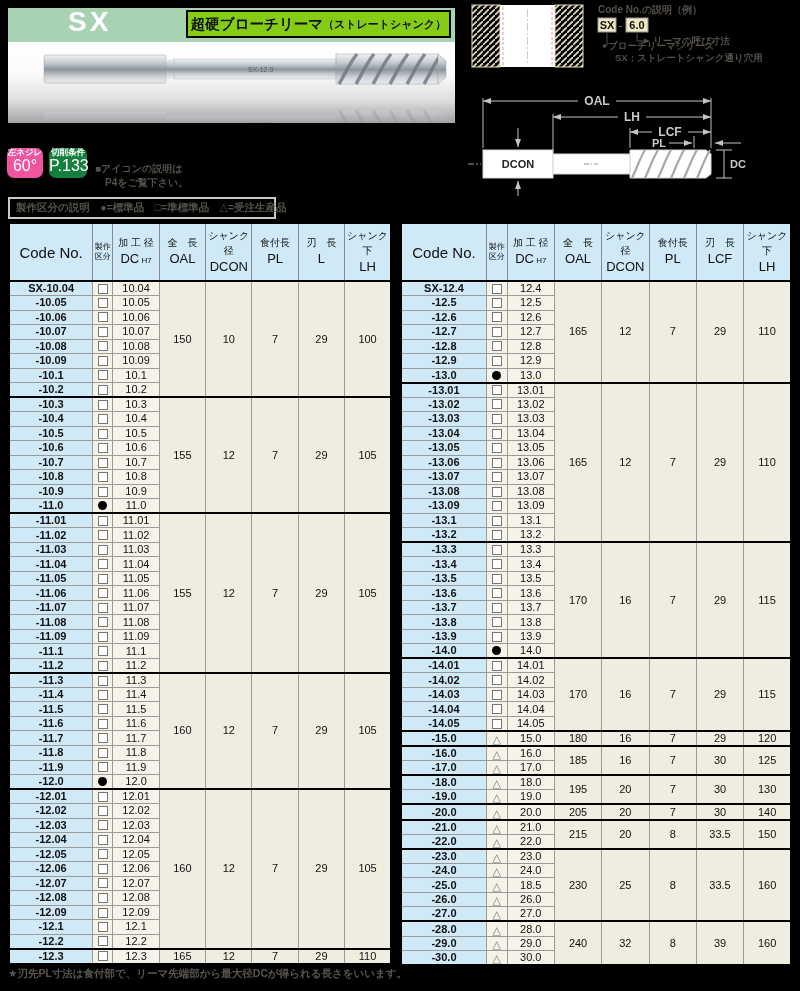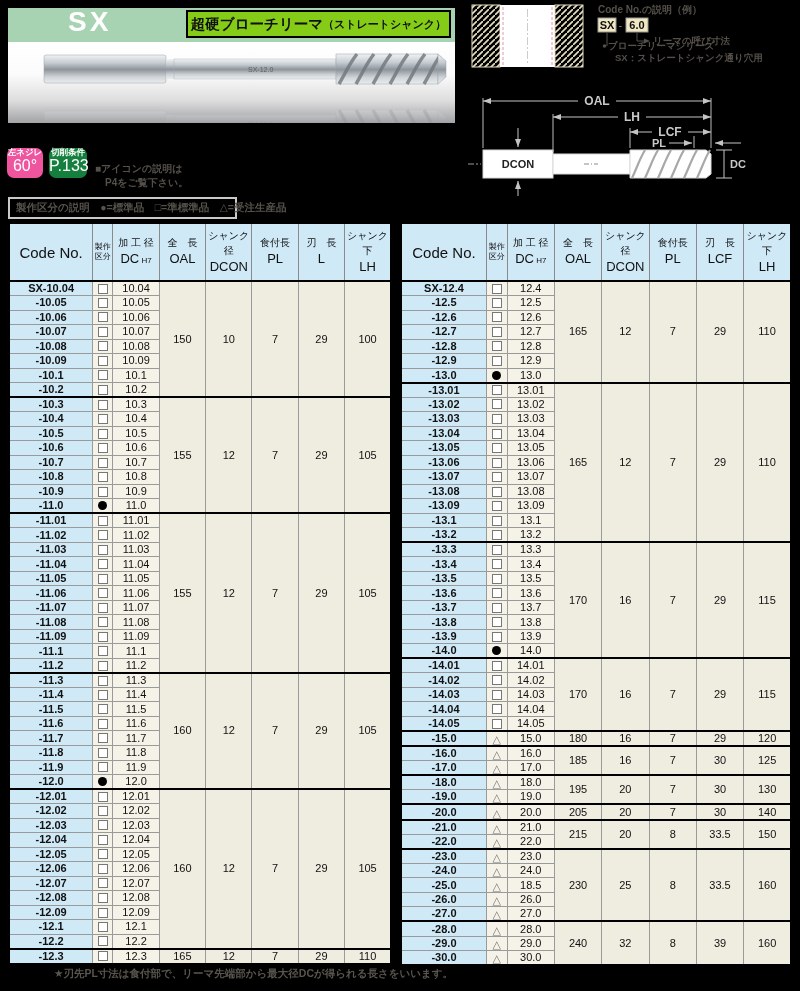--- a/index.html
+++ b/index.html
@@ -22,21 +22,21 @@
   .badge{position:absolute;top:148px;height:30px;border-radius:7px;color:#fff;text-align:center;
          display:flex;flex-direction:column;justify-content:flex-start;line-height:1.1;}
   #badge-pink{left:7px;width:36px;background:#ef549e;}
   #badge-blue{left:49px;width:38px;background:#15803d;}
   .badge .b1{font-size:8.5px;font-weight:bold;}
   .badge .b2{font-size:16px;font-weight:normal;}
   #icon-note{position:absolute;left:95px;top:162px;color:#55504a;font-size:10px;font-weight:bold;line-height:1.35;}
   #icon-note .in2{padding-left:10px;}
 
   
-  #legend-box{position:absolute;left:8px;top:197px;width:229px;height:22px;border:2px solid #c9c9c9;
+  #legend-box{position:absolute;left:8px;top:197px;width:268px;height:22px;border:2px solid #c9c9c9;
               color:#56524b;font-size:10.5px;font-weight:bold;display:flex;align-items:center;
               padding-left:6px;box-sizing:border-box;white-space:nowrap;}
 
   
   #xsection{position:absolute;left:471px;top:3px;}
   #code-example{position:absolute;left:592px;top:0px;}
   #dim-drawing{position:absolute;left:466px;top:84px;}
 
   
   .mount{position:absolute;top:222px;}
@@ -60,21 +60,21 @@
   td.td-dc{background:#f5f2e7;}
   td.td-mark{background:#f5f2e7;}
   td.td-val{background:#efece0;font-size:11.5px;}
   tr.group-start td{border-top:2px solid #000;}
   .mk{display:inline-block;vertical-align:middle;}
   .mk-sq{width:8px;height:8px;border:1px solid #777;background:#fff;margin-bottom:1px;}
   .mk-ci{width:9px;height:9px;border-radius:50%;background:#000;margin-bottom:1px;}
   .mk-tr{color:#777;font-size:11px;line-height:12px;}
 
   
-  #footnote{position:absolute;left:8px;top:967px;color:#5a564e;font-size:10.5px;font-weight:bold;margin-left:46px;}
+  #footnote{position:absolute;left:8px;top:967px;color:#5a564e;font-size:10.5px;font-weight:bold;}
 </style>
 </head>
 <body>
 
 <div id="page">
 
   <div id="header-band"></div>
   <div id="series-code">SX</div>
   <div id="title-box">
     <span class="t-main">超硬ブローチリーマ</span>

